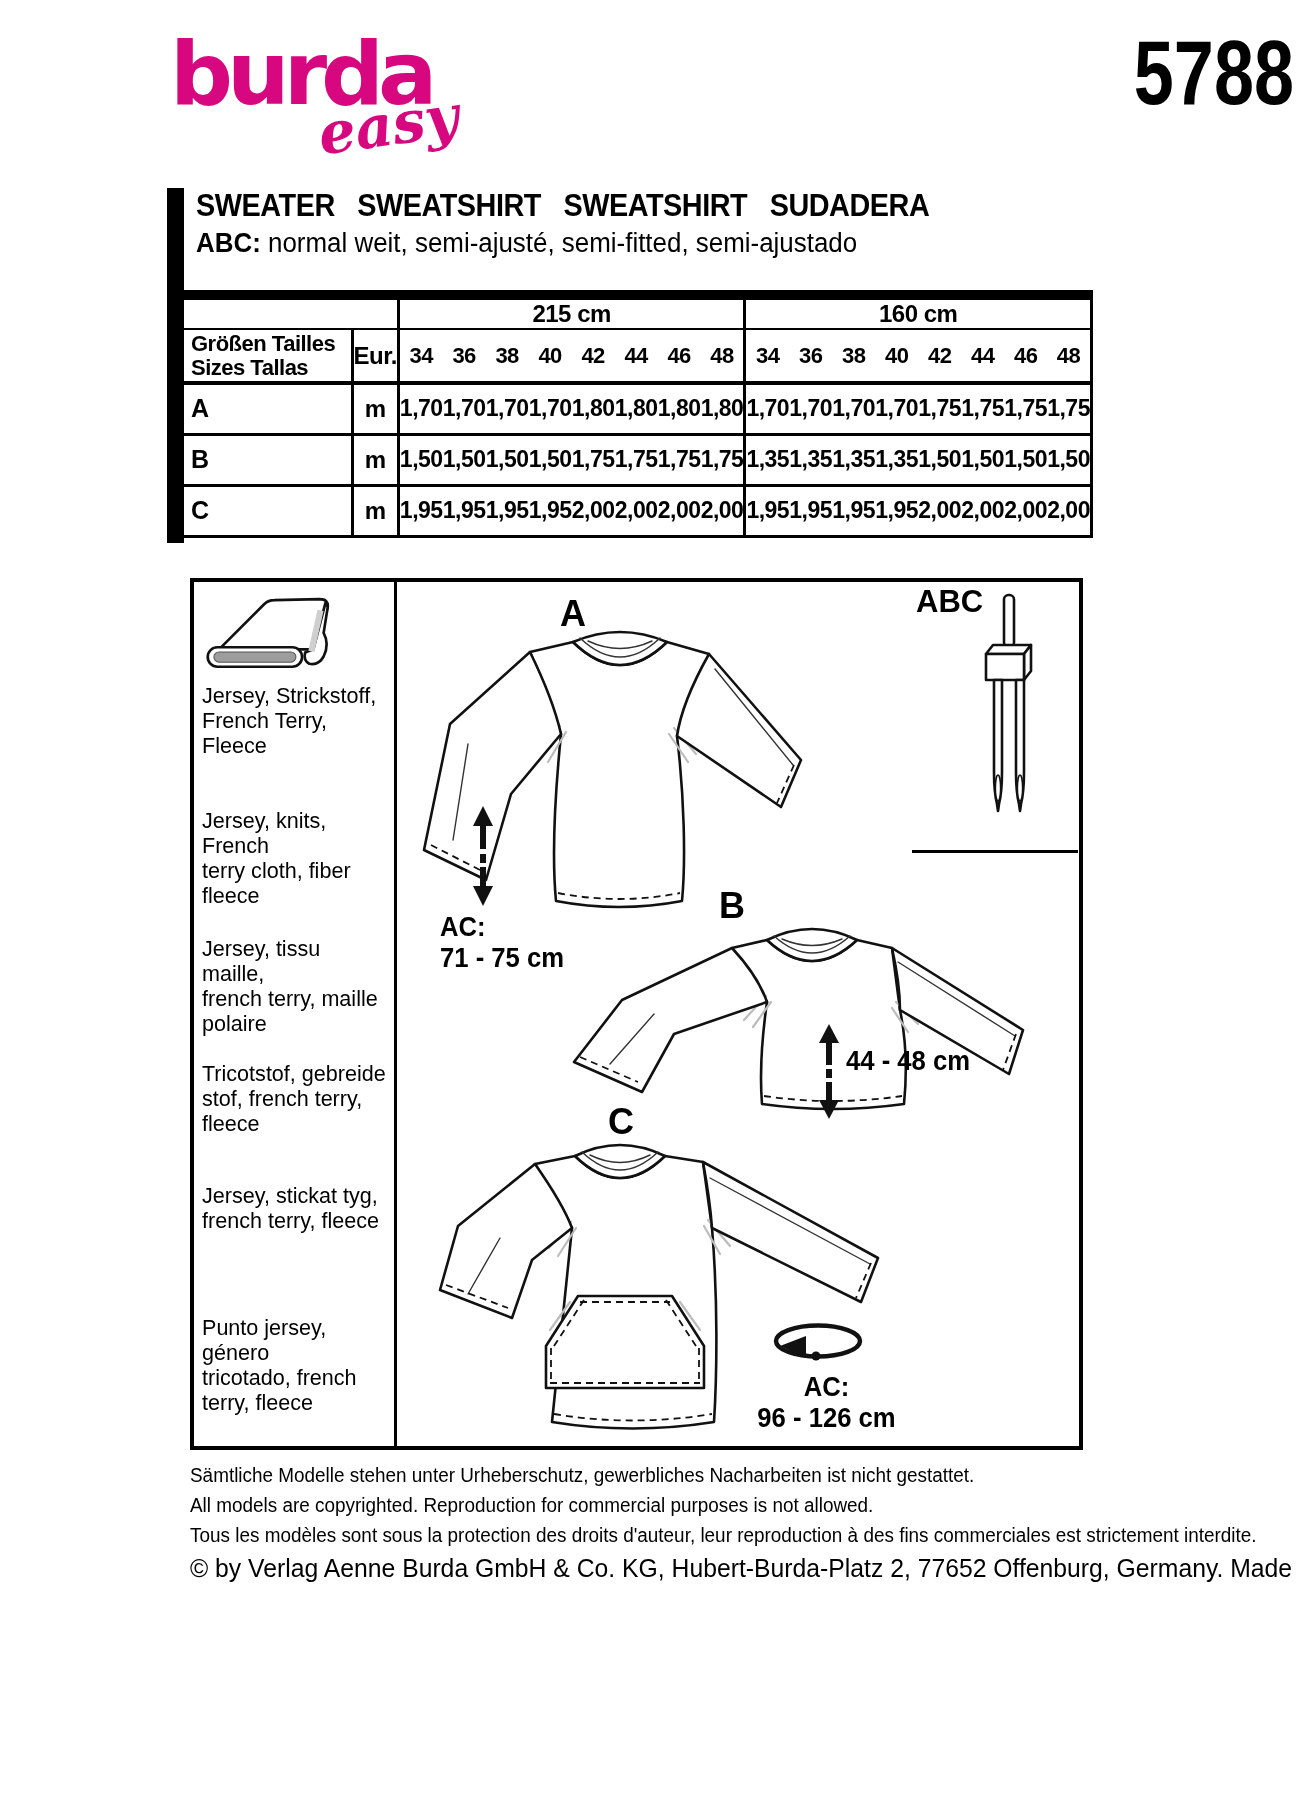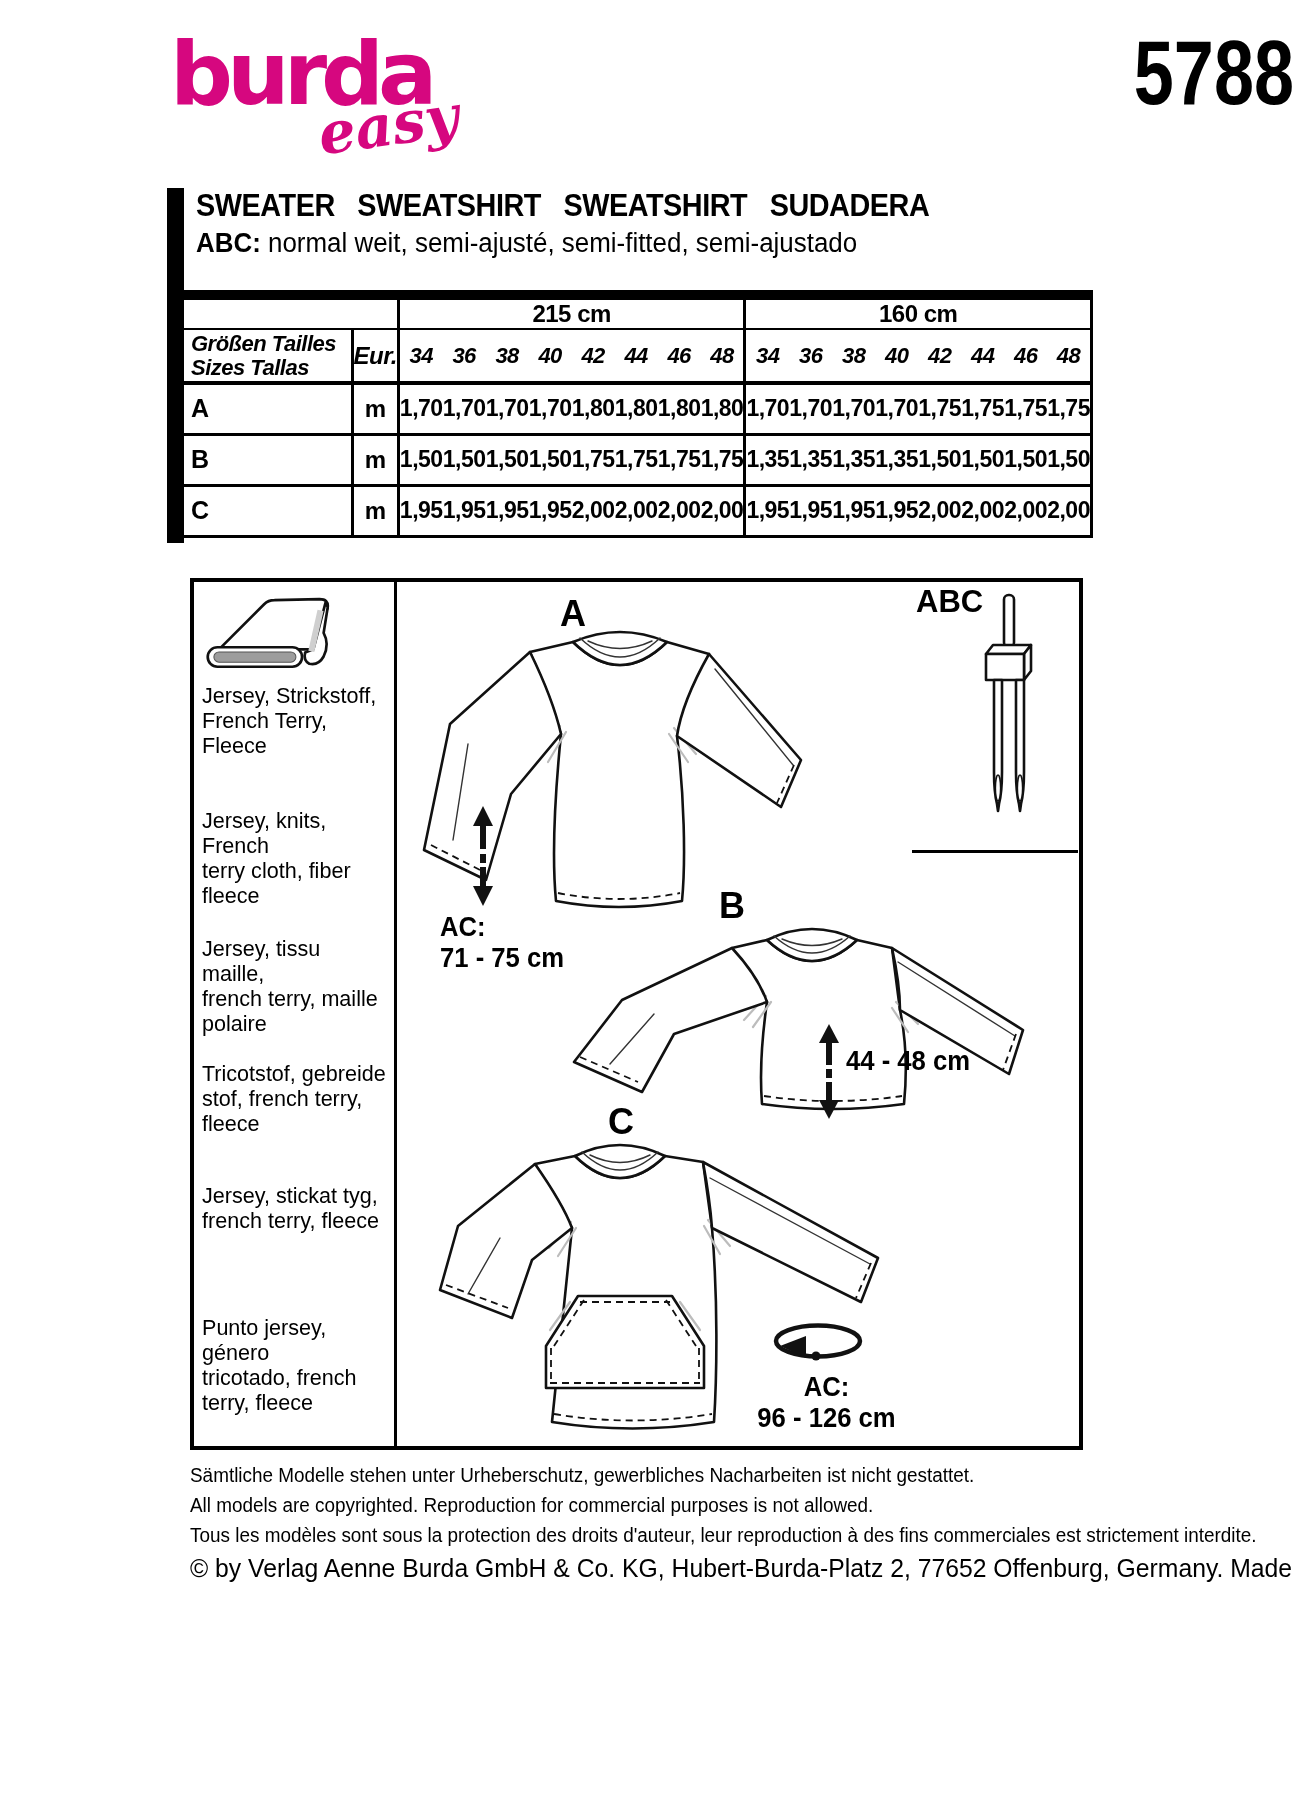--- a/index.html
+++ b/index.html
@@ -21,21 +21,21 @@
               transform:scaleX(.93);transform-origin:left top;white-space:nowrap;}
   .sub-title{font-size:27px;transform:scaleX(.96);transform-origin:left top;white-space:nowrap;}
   .sub-title b{font-weight:bold;}
 
   
   table.yardage{border-collapse:collapse;table-layout:fixed;font-weight:bold;
                 border-top:10px solid #000;border-bottom:3px solid #000;border-right:3px solid #000;}
   table.yardage th,table.yardage td{padding:0;text-align:center;vertical-align:middle;
                 font-size:23px;letter-spacing:-.5px;}
   tr.r1{height:32px;}  tr.r1 th{border-bottom:2px solid #000;font-size:24px;}
-  tr.r2{height:54px;font-style:italic;}  tr.r2 th{border-bottom:4px solid #000;font-size:22px;}
+  tr.r2{height:54px;}  tr.r2 th{border-bottom:4px solid #000;font-size:22px;}
   tr.dr{height:51px;}  tr.dr th,tr.dr td{border-bottom:3px solid #000;}
   .c1{border-right:3px solid #000;text-align:left !important;padding-left:7px !important;}
   .c2{border-right:3px solid #000;}
   .grpL{border-left:3px solid #000;}
   th.grp,td.grp{border-left:3px solid #000;}
   .rowhead{font-size:22px;line-height:24px;white-space:pre-line;}
   .viewlabel{font-size:25px !important;}
 
   
   .diagram-box{left:168px;top:578px;width:893px;height:872px;border:4px solid #000;box-sizing:border-box;}

